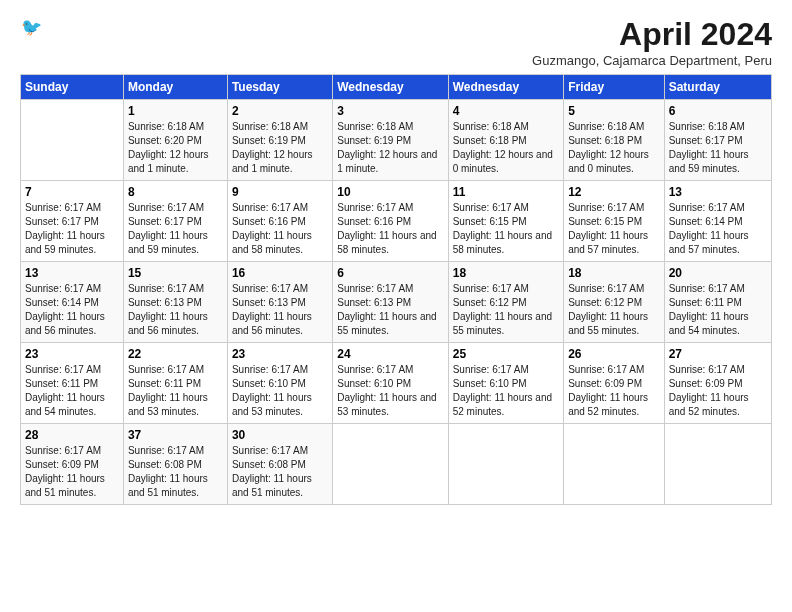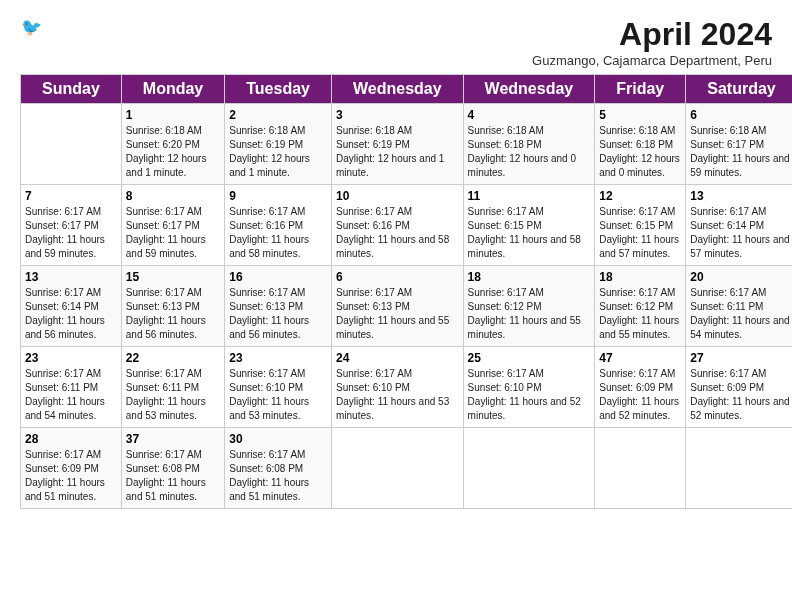--- a/index.html
+++ b/index.html
@@ -43,25 +43,25 @@
       font-size: 13px;
       font-weight: normal;
       color: #333;
     }
     table {
       width: 100%;
       border-collapse: collapse;
       font-size: 11px;
     }
     thead tr th {
-      background-color: #701a75;
+      background-color: #1d4ed8;
       color: #fff;
-      padding: 5px 21px;
+      padding: 5px 4px;
       text-align: left;
-      font-size: 16px;
+      font-size: 12px;
       font-weight: bold;
       border: 1px solid #ccc;
     }
     tbody tr td {
       border: 1px solid #ccc;
       padding: 4px 4px;
       vertical-align: top;
       min-height: 70px;
       background: #fff;
     }
@@ -213,21 +213,21 @@
         </td>
         <td>
           <span class="day-num">24</span>
           <div class="day-info">Sunrise: 6:17 AM<br>Sunset: 6:10 PM<br>Daylight: 11 hours and 53 minutes.</div>
         </td>
         <td>
           <span class="day-num">25</span>
           <div class="day-info">Sunrise: 6:17 AM<br>Sunset: 6:10 PM<br>Daylight: 11 hours and 52 minutes.</div>
         </td>
         <td>
-          <span class="day-num">47</span>
+          <span class="day-num">26</span>
           <div class="day-info">Sunrise: 6:17 AM<br>Sunset: 6:09 PM<br>Daylight: 11 hours and 52 minutes.</div>
         </td>
         <td>
           <span class="day-num">27</span>
           <div class="day-info">Sunrise: 6:17 AM<br>Sunset: 6:09 PM<br>Daylight: 11 hours and 52 minutes.</div>
         </td>
       </tr>
       <tr>
         <td>
           <span class="day-num">28</span>

